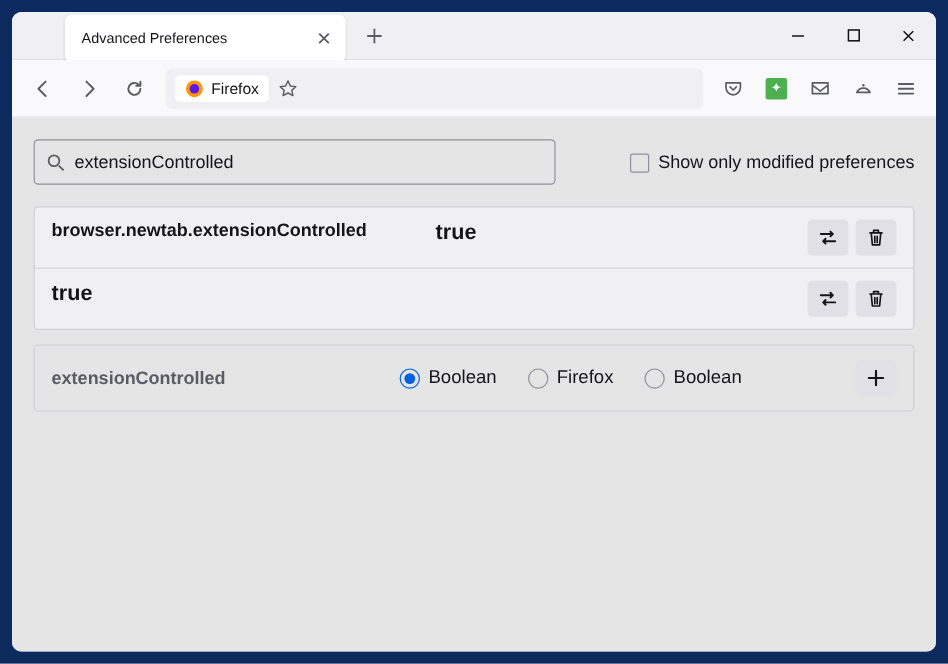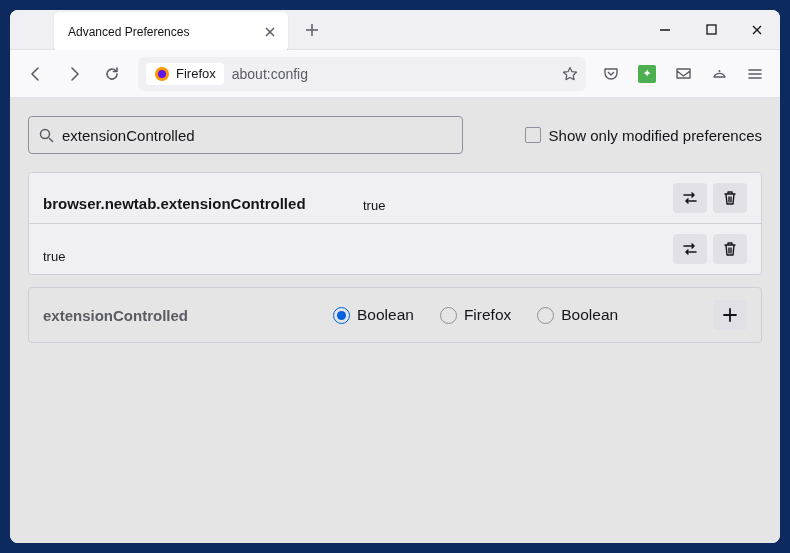--- a/index.html
+++ b/index.html
@@ -24,28 +24,28 @@
 .star-btn { color: #5b5b66; display:flex; align-items:center; }
 .tb-icon { width: 30px; height: 30px; display: flex; align-items: center; justify-content: center; color: #5b5b66; }
 .ext-icon { width: 18px; height: 18px; background: #4caf50; border-radius: 2px; display:flex; align-items:center; justify-content:center; color:#fff; font-size:11px; }
 
 
 .content { flex: 1; padding: 18px 18px; background: #e5e5e5; overflow-y: auto; }
 .search-row { display: flex; align-items: center; gap: 18px; margin-bottom: 18px; }
 .search-box { flex: 1; display: flex; align-items: center; height: 38px; border: 1px solid #8f8f9d; border-radius: 4px; padding: 0 10px; gap: 8px; max-width: 470px; }
 .search-box svg { color: #5b5b66; }
 .search-input { border: none; outline: none; font-size: 15px; color: #15141a; flex: 1; background: transparent; }
-.checkbox-label { display: flex; align-items: flex-start; gap: 8px; font-size: 15px; color: #15141a; padding-left: 44px; }
+.checkbox-label { display: flex; align-items: flex-end; gap: 8px; font-size: 15px; color: #15141a; padding-left: 44px; }
 .chk { width: 16px; height: 16px; border: 1px solid #8f8f9d; border-radius: 2px; }
 
 .pref-list { border: 1px solid #cfcfd8; border-radius: 4px; overflow: hidden; margin-bottom: 12px; }
-.pref-row { display: flex; align-items: flex-end; padding: 10px 14px; background: #f0f0f4; border-bottom: 1px solid #cfcfd8; gap: 10px; min-height: 50px; }
+.pref-row { display: flex; align-items: flex-start; padding: 10px 14px; background: #f0f0f4; border-bottom: 1px solid #cfcfd8; gap: 10px; min-height: 50px; }
 .pref-row:last-child { border-bottom: none; }
 .pref-name { font-size: 15px; font-weight: 700; color: #15141a; width: 310px; word-break: break-all; line-height: 1.3; }
-.pref-value { font-size: 13px; font-weight: 400; color: #15141a; flex: 1; }
+.pref-value { font-size: 18px; font-weight: 700; color: #15141a; flex: 1; }
 .row-actions { display: flex; gap: 6px; }
 .action-btn { width: 34px; height: 30px; background: #e0e0e6; border-radius: 4px; display: flex; align-items: center; justify-content: center; color: #15141a; }
 
 .new-pref { border: 1px solid #cfcfd8; border-radius: 4px; display: flex; align-items: center; padding: 10px 14px; gap: 10px; min-height: 56px; }
 .new-name { font-size: 15px; font-weight: 700; color: #5b5b66; width: 280px; }
 .radio-group { display: flex; gap: 26px; flex: 1; align-items:flex-start; }
 .radio-item { display: flex; align-items: center; gap: 7px; font-size: 15.5px; color: #15141a; }
 .radio { width: 17px; height: 17px; border: 1.5px solid #8f8f9d; border-radius: 50%; display: flex; align-items: center; justify-content: center; }
 .radio.checked { border-color: #0060df; }
 .radio.checked::after { content: ""; width: 9px; height: 9px; background: #0060df; border-radius: 50%; }
@@ -108,21 +108,20 @@
         </svg>
       </div>
     <div class="urlbar">
       <div class="identity">
         <svg width="16" height="16" viewBox="0 0 16 16">
             <circle cx="8" cy="8" r="7" fill="#ff9500"></circle>
             <circle cx="8" cy="8" r="4" fill="#5e17eb"></circle>
           </svg>
         <span>Firefox</span>
       </div>
-      <span class="url-text">about:config</span>
       <span class="star-btn">
           <svg width="16" height="16" viewBox="0 0 16 16">
             <path d="M8 1.5l2 4.2 4.5.5-3.3 3 .9 4.4L8 11.5l-4.1 2.1.9-4.4L1.5 6.2l4.5-.5z" stroke="currentColor" stroke-width="1.2" fill="none" stroke-linejoin="round"></path>
           </svg>
         </span>
     </div>
     <div class="tb-icon">
         <svg width="16" height="16" viewBox="0 0 16 16">
           <path d="M2 3h12v4a6 6 0 0 1-12 0V3z M5 6l3 3 3-3" stroke="currentColor" stroke-width="1.4" fill="none" stroke-linejoin="round"></path>
         </svg>

